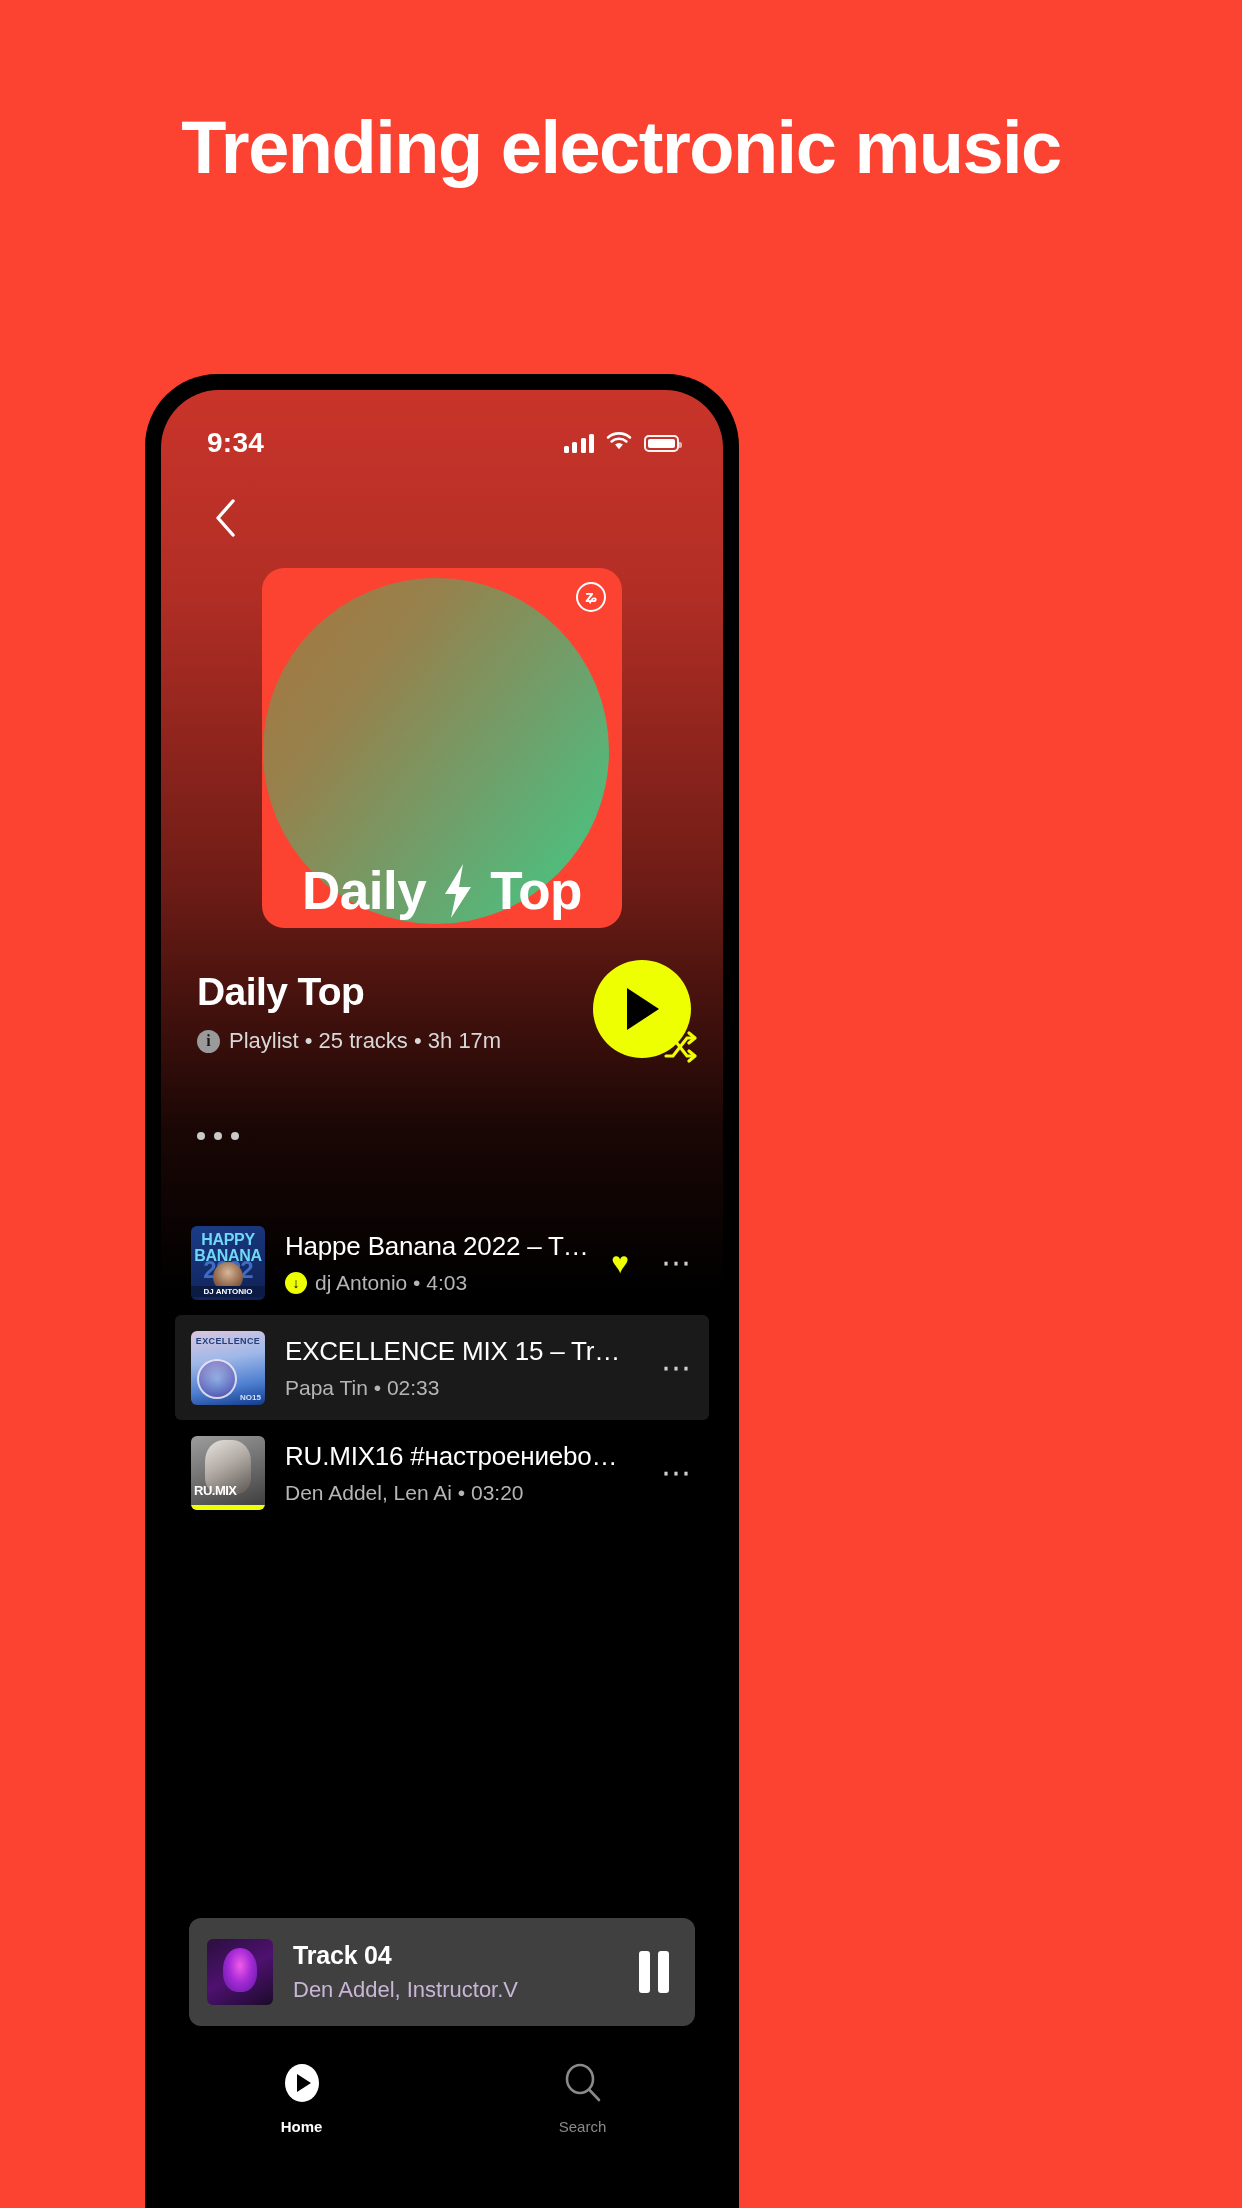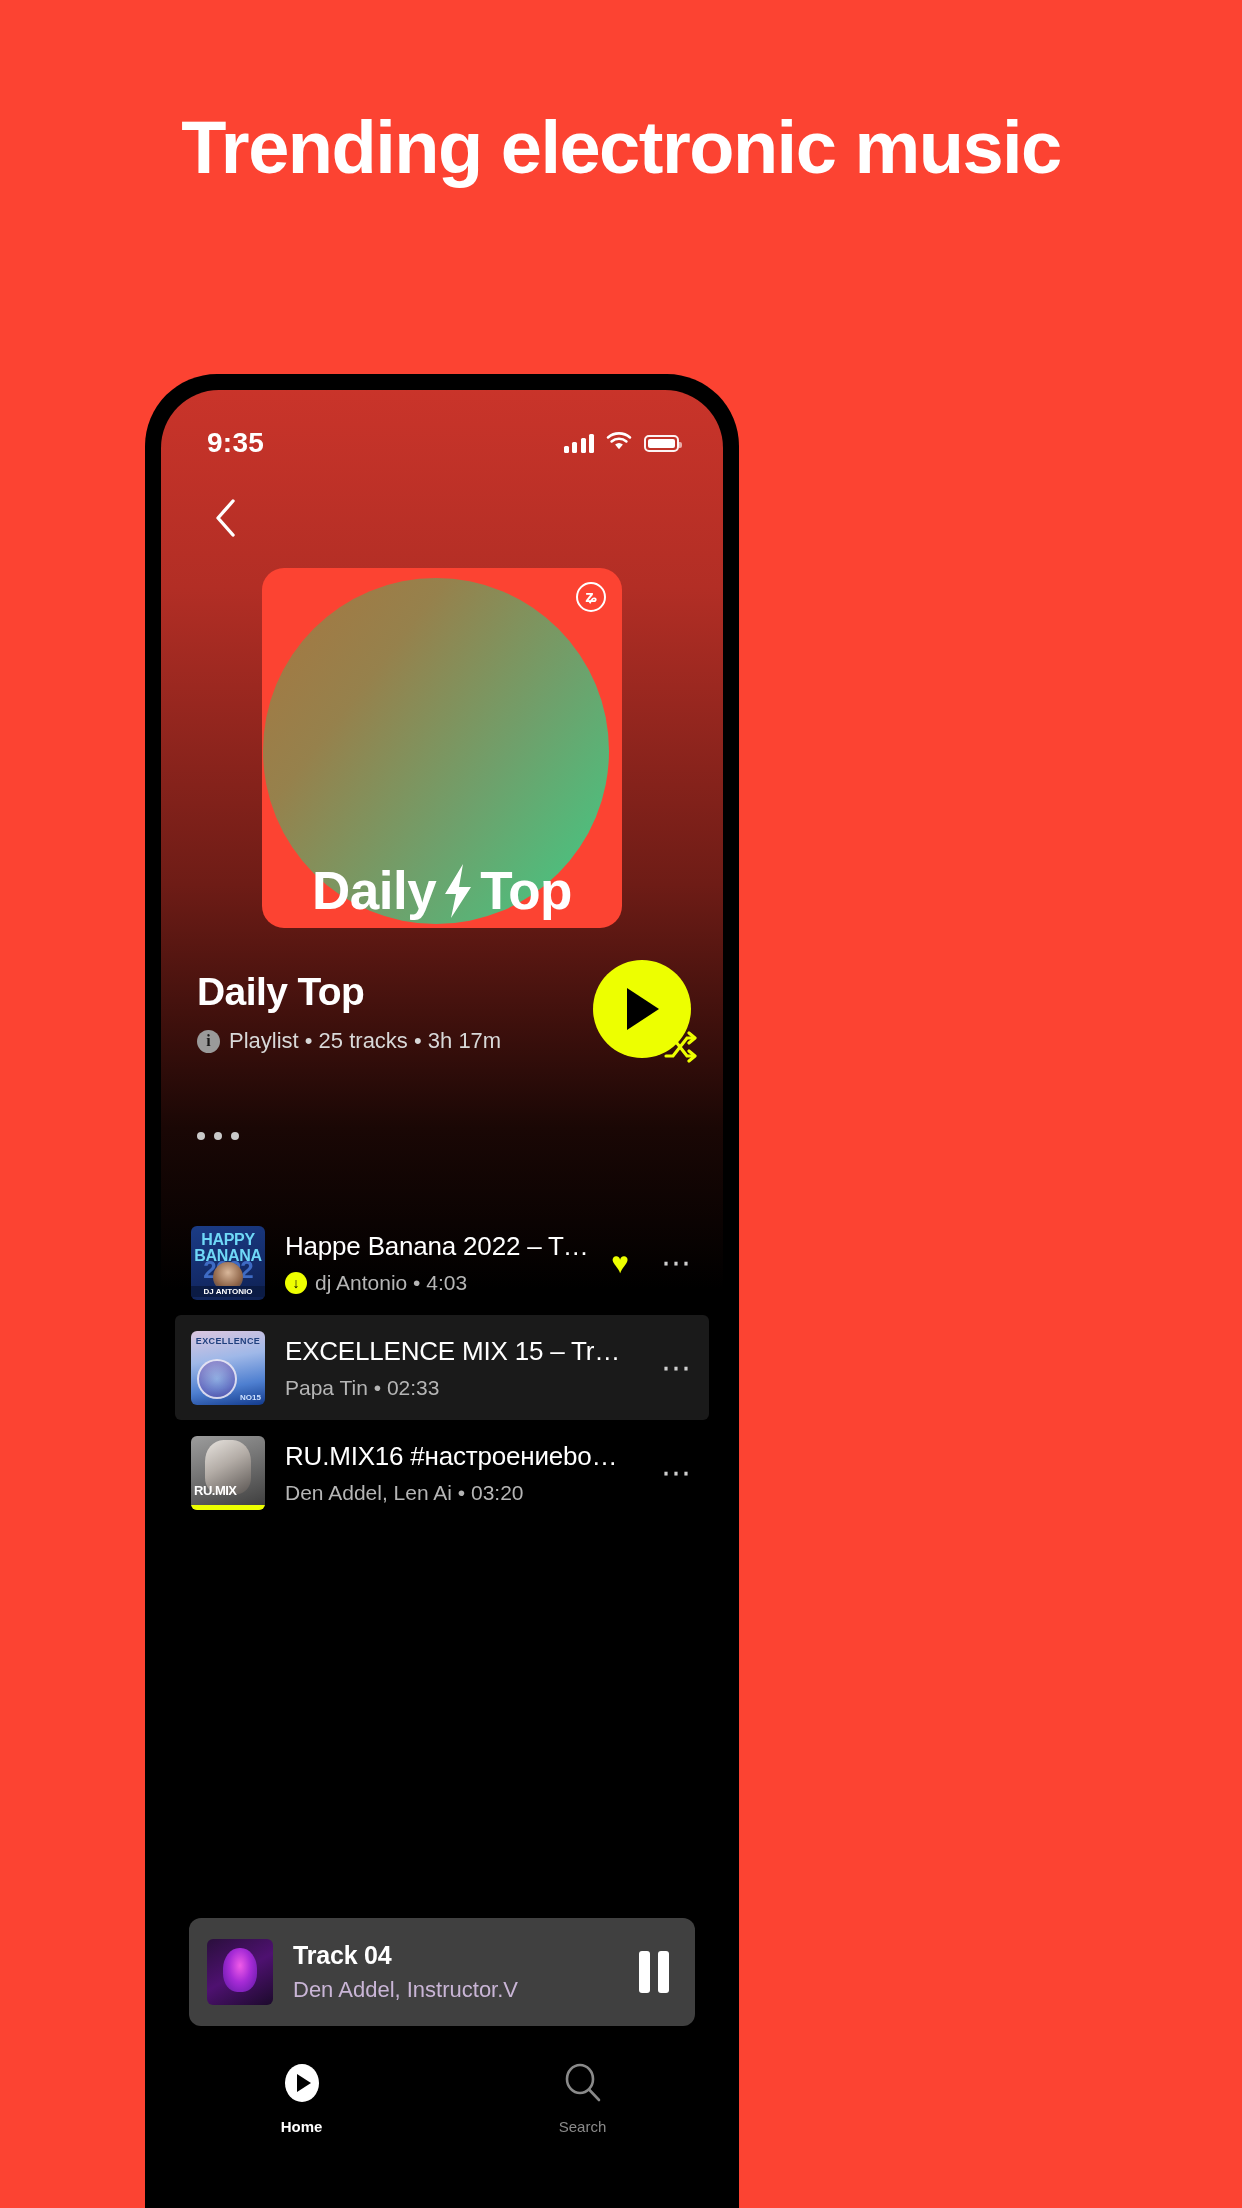--- a/index.html
+++ b/index.html
@@ -116,21 +116,21 @@
     background:linear-gradient(128deg,#A8763F 0%,#96814C 30%,#6FA06B 62%,#3ECC86 100%);
   }
   .art-title {
     position:absolute;
     left:0; right:0; bottom:7px;
     text-align:right;
     color:#fff;
     font-size:53px;
     font-weight:600;
     letter-spacing:-0.5px;
-    display:flex; align-items:center; justify-content:center; gap:2px;
+    display:flex; align-items:center; justify-content:center; gap:12px;
     white-space:nowrap;
   }
   .art-bolt { display:inline-block; width:40px; height:56px; }
   .art-badge {
     position:absolute;
     right:16px; top:14px;
     width:30px; height:30px;
     border-radius:50%;
     border:2.5px solid #fff;
     display:flex; align-items:center; justify-content:center;
@@ -338,21 +338,21 @@
 </head>
 <body>
 
 <div class="promo">Trending electronic music</div>
 
 <div class="phone">
   <div class="screen">
     <div class="screen-wash"></div>
 
     <div class="statusbar">
-      <div class="status-time">9:35</div>
+      <div class="status-time">9:34</div>
       <div class="status-icons">
         <span class="sig">
             <i></i>
             <i></i>
             <i></i>
             <i></i>
           </span>
         <span>
           <svg width="26" height="19" viewBox="0 0 26 19" fill="none">
             <path d="M13 17.2 L9.1 12.6 A6.4 6.4 0 0 1 16.9 12.6 Z" fill="#fff"></path>

